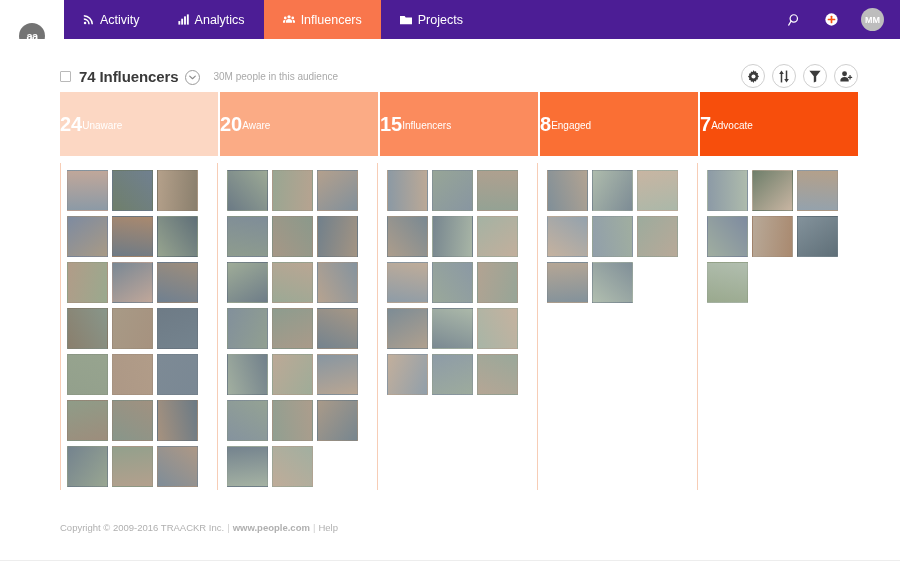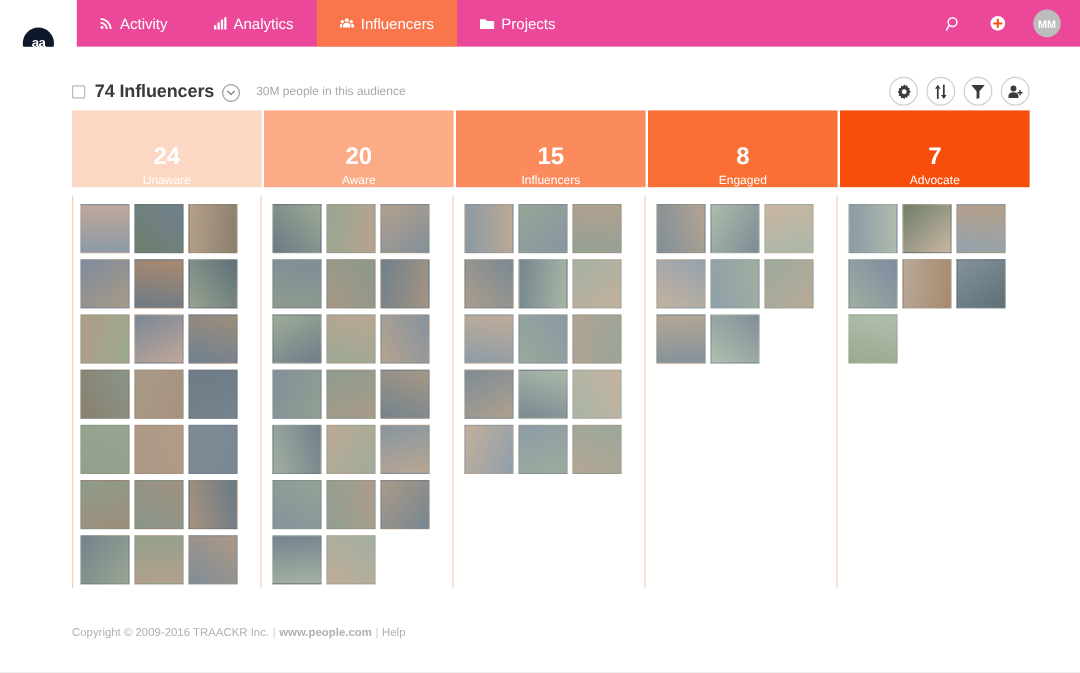--- a/index.html
+++ b/index.html
@@ -21,29 +21,29 @@
     background: #ffffff;
     display: flex; align-items: stretch;
   }
   .logo-wrap {
     width: 64px; height: 39px;
     display: flex; align-items: center; justify-content: center;
     background: #ffffff;
   }
   .logo {
     width: 26px; height: 26px; border-radius: 50%;
-    background: #0f172a;
+    background: #737373;
     display: flex; align-items: center; justify-content: center;
     color: #ffffff; font-size: 11px; font-weight: bold;
     letter-spacing: -0.5px;
     margin-top: 32px;
   }
   .nav-main {
     flex: 1; height: 39px;
-    background: #ec4899;
+    background: #4c1d95;
     display: flex; align-items: stretch;
     position: relative;
   }
   .nav-item {
     padding: 0 19px;
     display: flex; align-items: center; gap: 6px;
     color: #ffffff; font-size: 12.5px;
     cursor: pointer;
     white-space: nowrap;
   }
@@ -104,22 +104,22 @@
     display: flex; align-items: center; justify-content: center;
     cursor: pointer;
   }
   
   .stages {
     position: absolute; left: 60px; top: 53px;
     width: 798px; height: 64px;
     display: flex; gap: 2px;
   }
   .stage-head {
-    flex: 1; display: flex; flex-direction: column;
-    align-items: center; justify-content: flex-end;
+    flex: 1; display: flex; flex-direction: row;
+    align-items: center; justify-content: flex-start;
     color: #ffffff; cursor: pointer;
   }
   .stage-num { font-size: 20px; font-weight: bold; line-height: 1.15; }
   .stage-lbl { font-size: 10px; margin-top: 2px; }
   
   .columns {
     position: absolute; left: 60px; top: 124px;
     width: 798px; height: 366px;
     display: flex; gap: 2px;
   }

